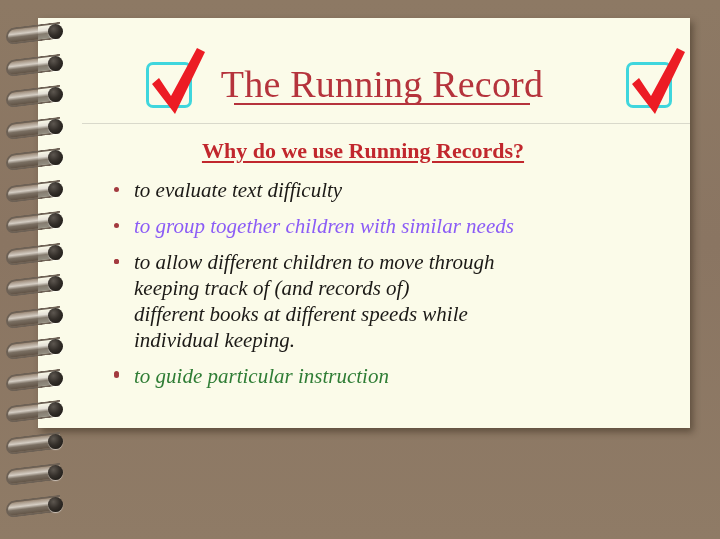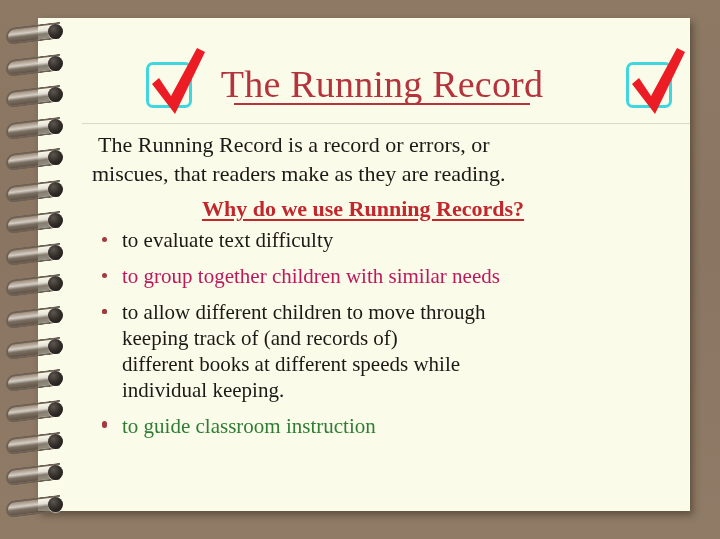--- a/index.html
+++ b/index.html
@@ -23,21 +23,21 @@
     background: linear-gradient(180deg, #8d7964 0%, #8a7562 45%, #8f7b66 100%);
     overflow: hidden;
   }
 
   
   .page {
     position: absolute;
     left: 38px;
     top: 18px;
     width: 652px;
-    height: 493px;
+    height: 410px;
     background: #fbfbe9;
     box-shadow: 3px 4px 7px rgba(40,28,16,0.45);
   }
 
   
   .spiral {
     position: absolute;
     left: 0px;
     top: 18px;
     width: 86px;
@@ -171,41 +171,42 @@
     font-size: 22px;
     line-height: 28px;
     font-weight: bold;
     color: #c1272d;
     text-decoration: underline;
     text-underline-offset: 3px;
   }
 
   ul.bullets {
     list-style: none;
-    margin: 0;
+    margin: 12px;
     padding: 0 20px 0 62px;
+    font-style: italic;
   }
   ul.bullets li {
     position: relative;
     font-size: 21px;
     line-height: 26px;
     color: #1c1a17;
     margin: 0 0 10px 0;
     padding-left: 22px;
   }
   ul.bullets li .dot {
     position: absolute;
     left: 2px;
     top: 10px;
     width: 5px;
     height: 5px;
     border-radius: 50%;
     background: #a33a3f;
   }
-  ul.bullets li.red   { color: #be185d; }
+  ul.bullets li.red   { color: #8b5cf6; }
   ul.bullets li.green { color: #2f7d35; }
   ul.bullets li.multi { margin-bottom: 8px; }
   ul.bullets li.multi .ln { display: block; }
   ul.bullets li.gap-top { margin-top: 4px; }
 </style>
 </head>
 <body>
 
 <div class="slide">
 
@@ -230,24 +231,20 @@
         <svg viewBox="0 0 68 74">
           <path d="M10,36 L17,30 L29,48 L55,0 L63,4 L33,66 Z" fill="#ec1c24"></path>
         </svg>
       </div>
     </div>
 
     <div class="divider"></div>
 
     <div class="body">
 
-      <p class="intro">
-        <span>The Running Record is a record or errors, or</span>
-        <span class="l2">miscues, that readers make as they are reading.</span>
-      </p>
 
       <p class="why">Why do we use Running Records?</p>
 
       <ul class="bullets">
         <li>
           <span class="dot"></span>
           <span>to evaluate text difficulty</span>
         </li>
 
         <li class="red">
@@ -266,21 +263,21 @@
           <span class="ln">different books at different speeds while</span>
           <span class="ln">individual keeping.</span>
         </li>
 
         <li class="red gap-top">
           <span class="dot"></span>
         </li>
 
         <li class="green gap-top">
           <span class="dot"></span>
-          <span>to guide classroom instruction</span>
+          <span>to guide particular instruction</span>
         </li>
       </ul>
     </div>
   </div>
 
   <div class="spiral" id="spiral">
       <div class="ring" style="top: 6px;">
         <div class="wire"></div>
         <div class="hole"></div>
       </div>

